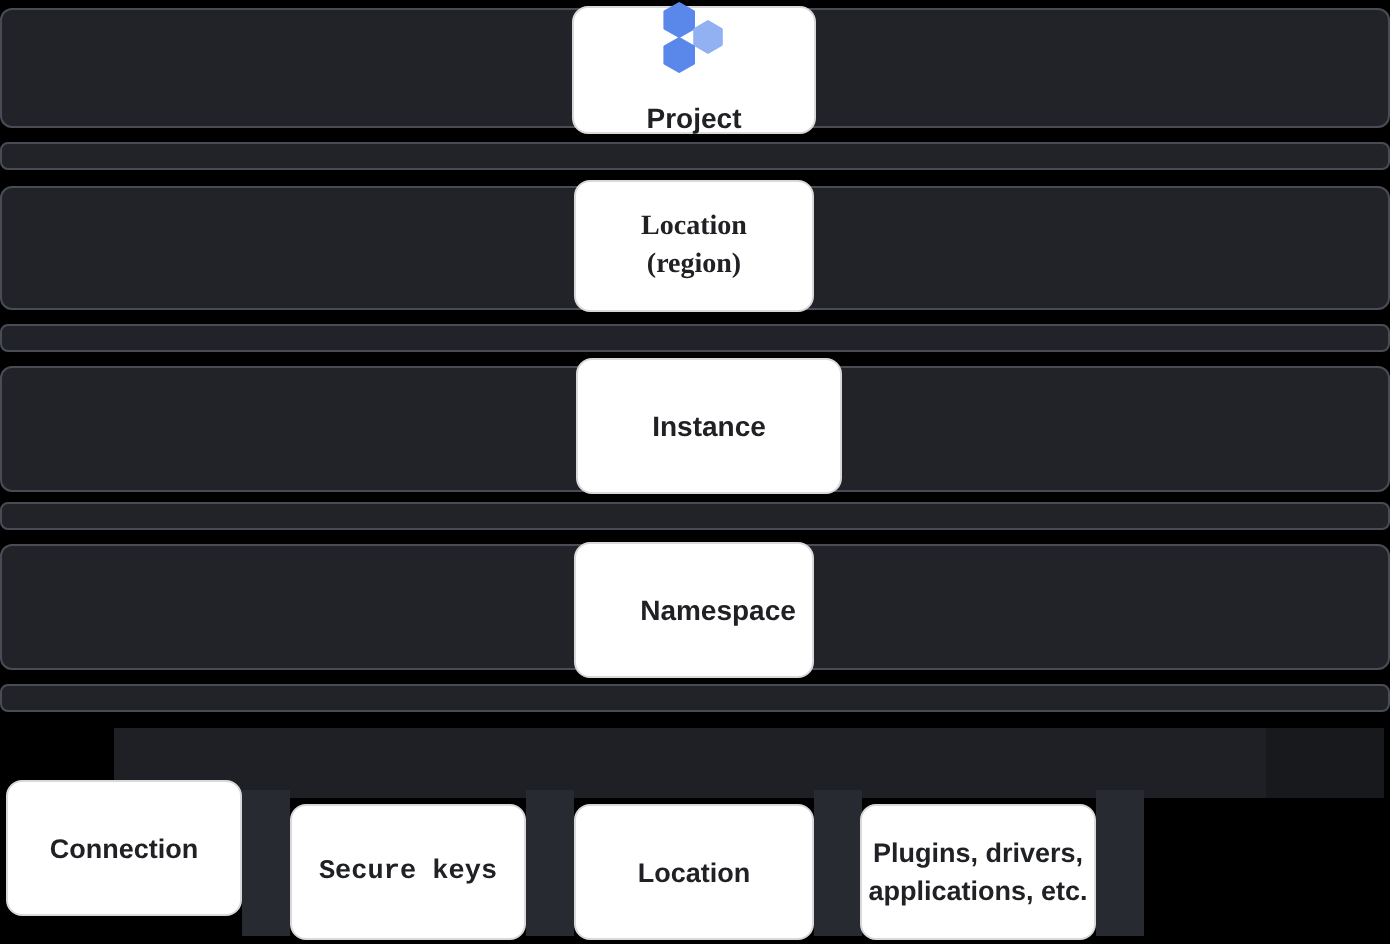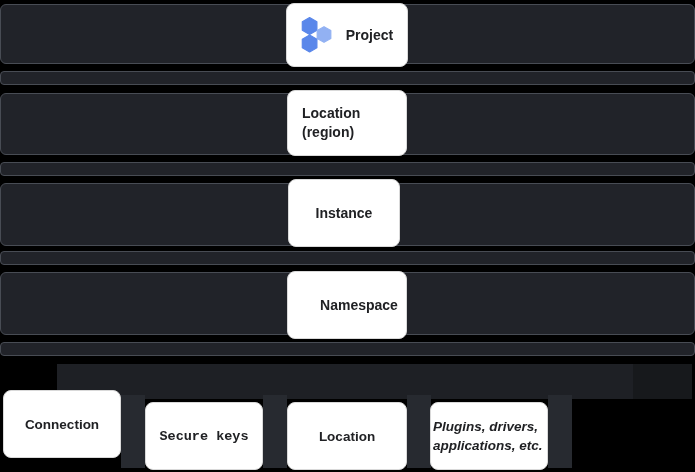--- a/index.html
+++ b/index.html
@@ -41,40 +41,42 @@
   }
   .card {
     position: absolute;
     background: #ffffff;
     border: 1px solid #d9d9d9;
     border-radius: 8px;
     box-sizing: border-box;
     display: flex;
     align-items: center;
     justify-content: center;
+    text-align: center;
     color: #202124;
     font-weight: bold;
     font-size: 14px;
     line-height: 19px;
+    flex-direction: column;
   }
   .card .label {
     display: block;
   }
   .card.leaf {
     font-size: 13.5px;
   }
   .card.project {
     gap: 13px;
   }
   .card.project svg {
     display: block;
     flex: 0 0 auto;
   }
-  .wrap-90 { width: 90px; }
-  .wrap-112 { width: 112px; font-style: italic; }
+  .wrap-90 { width: 90px; font-family: Liberation Serif, serif; }
+  .wrap-112 { width: 112px; }
 </style>
 </head>
 <body>
 
 <div id="canvas">
 
   <div class="band" style="top:4px;height:60px;"></div>
   <div class="band thin" style="top:71px;"></div>
   <div class="band" style="top:93px;height:62px;"></div>
   <div class="band thin" style="top:162px;"></div>
@@ -96,21 +98,21 @@
       <polygon points="23,9.7 29.8,13.6 29.8,21.4 23,25.3 16.2,21.4 16.2,13.6" fill="#92b1f3" stroke="#92b1f3" stroke-width="1.2" stroke-linejoin="round"></polygon>
       <polygon points="8.6,18.1 15.9,22.3 15.9,30.7 8.6,34.9 1.3,30.7 1.3,22.3" fill="#5a87ea" stroke="#5a87ea" stroke-width="1.2" stroke-linejoin="round"></polygon>
     </svg>
     <span class="label">Project</span>
   </div>
 
   <div class="card" style="left:287px;top:90px;width:120px;height:66px;">
     <span class="label wrap-90">Location (region)</span>
   </div>
 
-  <div class="card" style="left:288px;top:179px;width:112px;height:68px;">
+  <div class="card" style="left:288px;top:179px;width:133px;height:68px;">
     <span class="label">Instance</span>
   </div>
 
   <div class="card" style="left:287px;top:271px;width:120px;height:68px;padding-left:24px;">
     <span class="label">Namespace</span>
   </div>
 
   <div class="card leaf" style="left:3px;top:390px;width:118px;height:68px;">
     <span class="label">Connection</span>
   </div>

